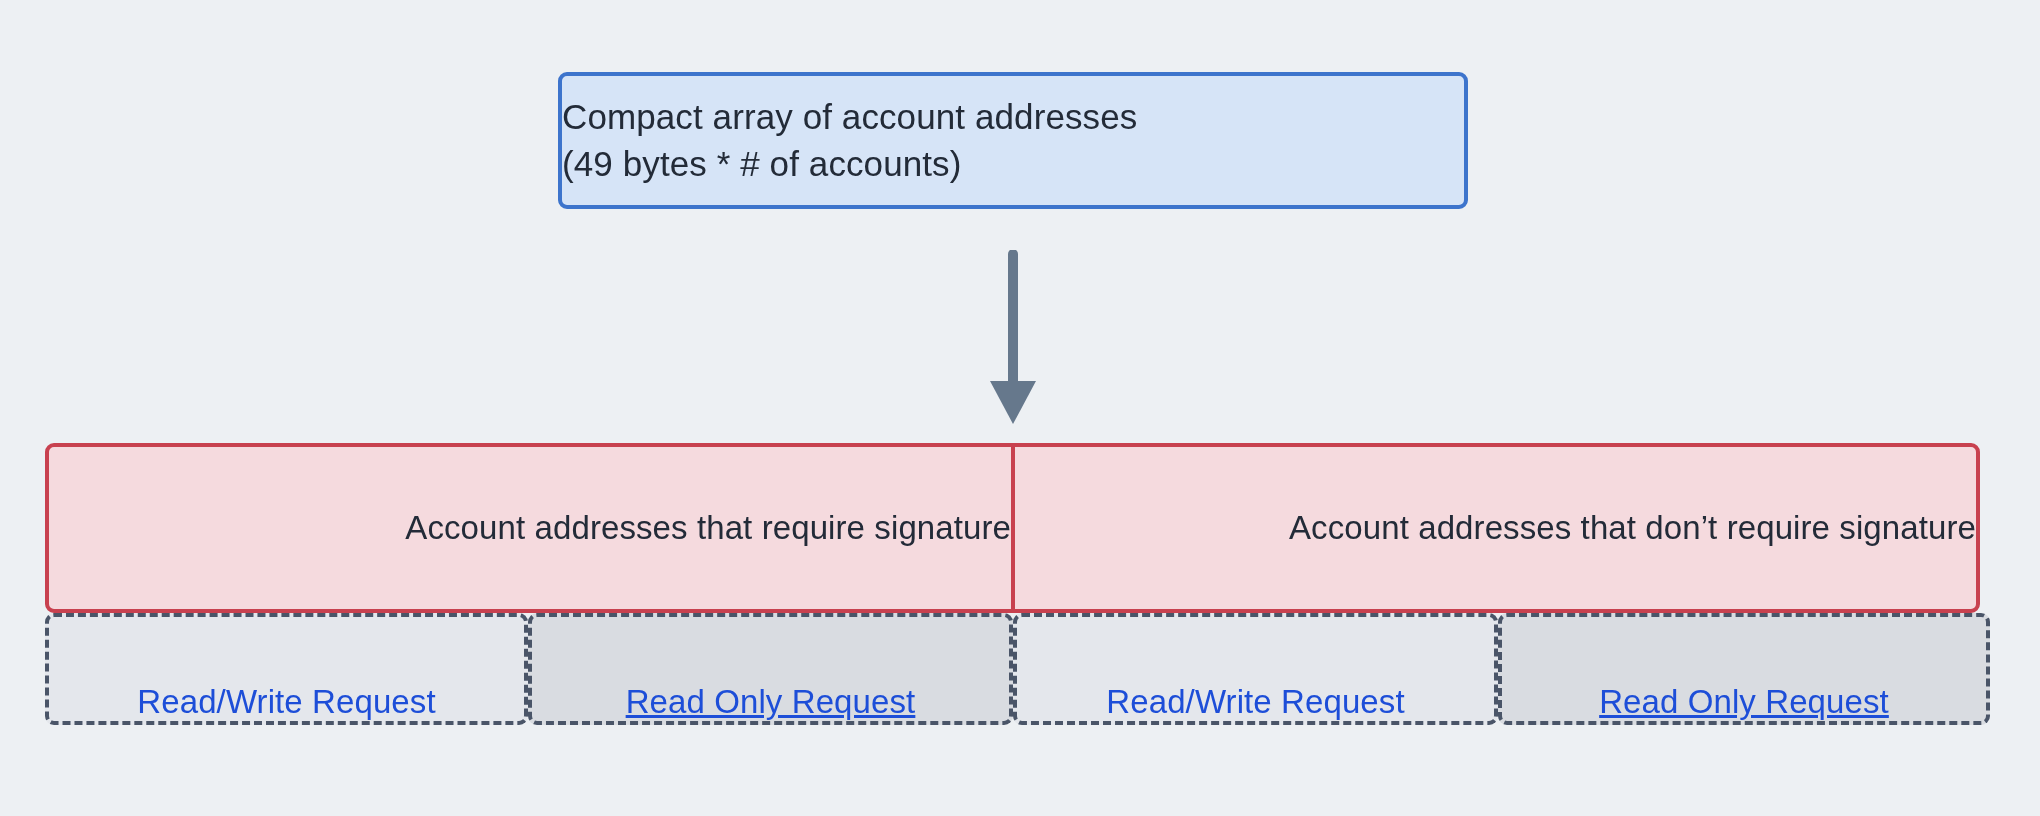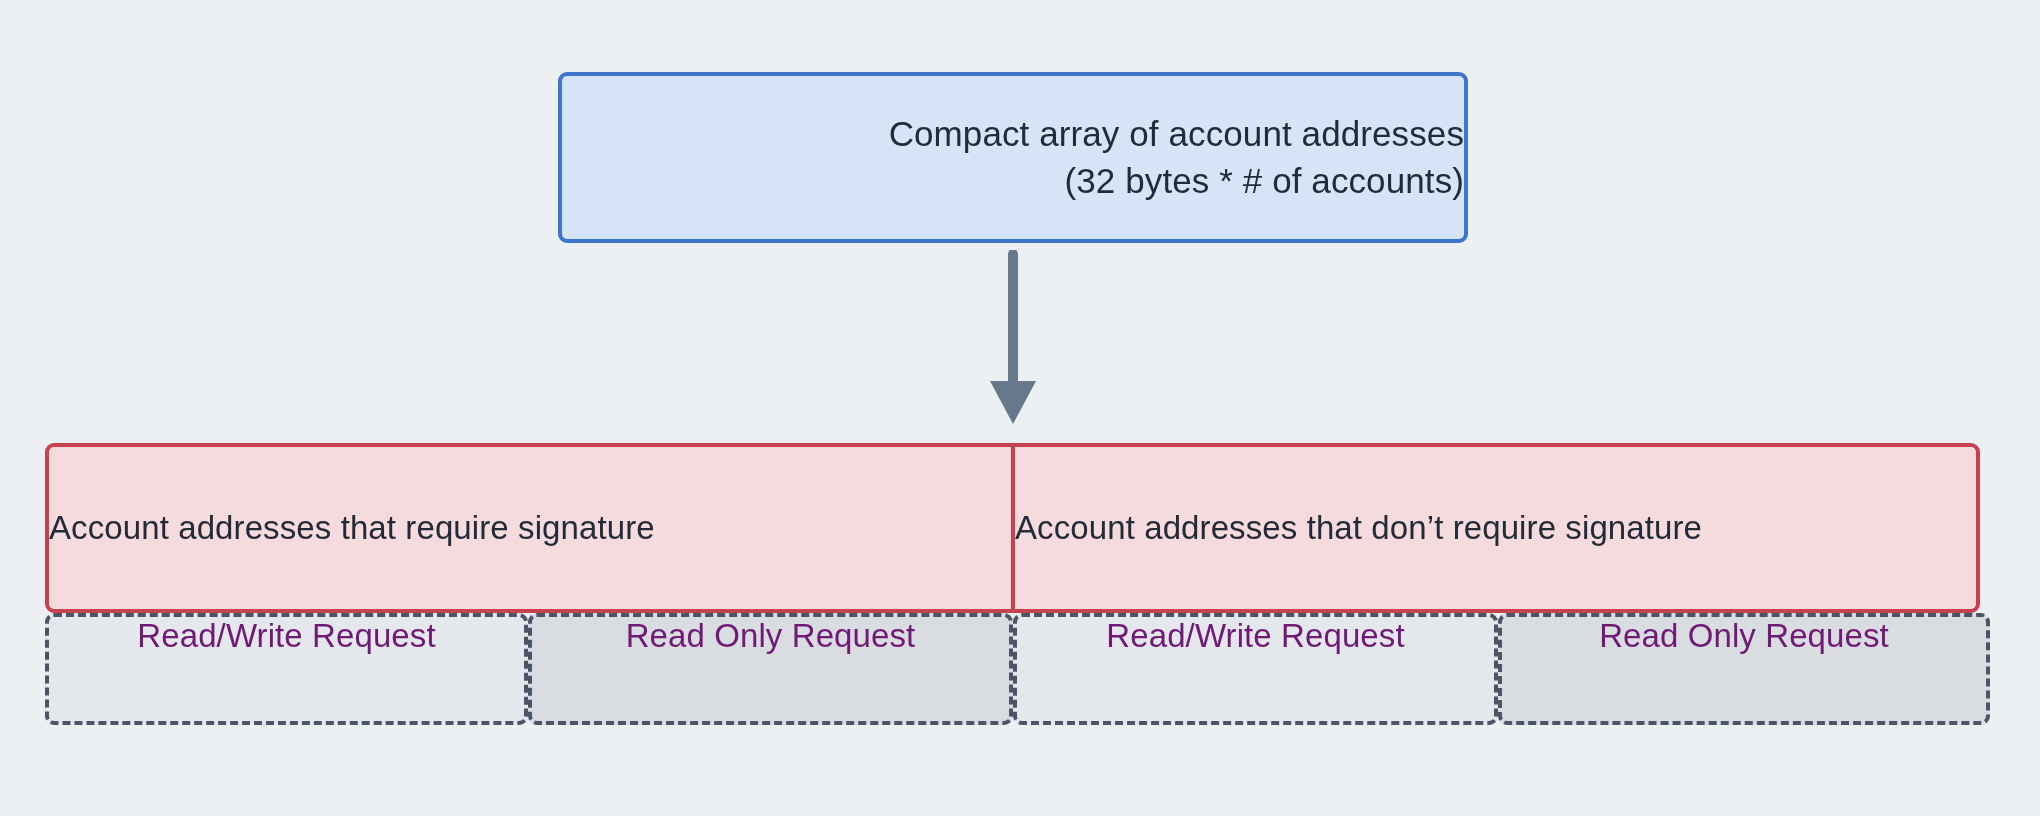--- a/index.html
+++ b/index.html
@@ -18,28 +18,28 @@
     width: 2040px;
     height: 816px;
   }
 
   
   .blue-box {
     position: absolute;
     left: 558px;
     top: 72px;
     width: 910px;
-    height: 171px;
+    height: 137px;
     box-sizing: border-box;
     background: #d6e4f7;
     border: 4px solid #3d74cc;
     border-radius: 9px;
     display: flex;
     flex-direction: column;
-    align-items: flex-end;
+    align-items: flex-start;
     justify-content: center;
     color: #232b38;
     font-size: 35px;
     line-height: 1.32;
     text-align: center;
     letter-spacing: 0.1px;
   }
 
   
   .arrow {
@@ -58,21 +58,21 @@
     width: 1935px;
     height: 170px;
     display: flex;
   }
   .pink-box {
     box-sizing: border-box;
     background: #f5dade;
     border: 4px solid #c8414f;
     display: flex;
     flex-direction: column;
-    align-items: flex-start;
+    align-items: flex-end;
     justify-content: center;
     color: #232b38;
     font-size: 33px;
     line-height: 1.34;
     text-align: center;
     letter-spacing: 0.1px;
     white-space: pre;
   }
   .pink-box.left {
     width: 968px;
@@ -92,41 +92,41 @@
     top: 613px;
     width: 1945px;
     height: 112px;
     display: flex;
   }
   .gray-box {
     box-sizing: border-box;
     border: 4px dashed #4a5568;
     border-radius: 9px;
     display: flex;
-    align-items: flex-start;
+    align-items: flex-end;
     justify-content: center;
-    color: #701a75;
+    color: #1d4ed8;
     font-size: 33px;
     letter-spacing: 0.1px;
   }
   .gray-box.light { background: #e4e7ec; }
-  .gray-box.dark  { background: #d9dce1; }
+  .gray-box.dark  { background: #d9dce1; text-decoration: underline; }
   .gray-box.w1 { width: 483px; }
   .gray-box.w2 { width: 485px; }
   .gray-box.w3 { width: 485px; }
   .gray-box.w4 { width: 492px; }
 </style>
 </head>
 <body>
 
 <div id="canvas">
 
   <div class="blue-box">
     <div>Compact array of account addresses</div>
-    <div>(32 bytes * # of accounts)</div>
+    <div>(49 bytes * # of accounts)</div>
   </div>
 
   <div class="arrow">
     <svg width="60" height="180" viewBox="0 0 60 180" xmlns="http://www.w3.org/2000/svg">
       <line x1="30" y1="4" x2="30" y2="140" stroke="#66788c" stroke-width="10" stroke-linecap="round"></line>
       <polygon points="30,174 7,131 53,131" fill="#66788c"></polygon>
     </svg>
   </div>
 
   <div class="pink-row">

